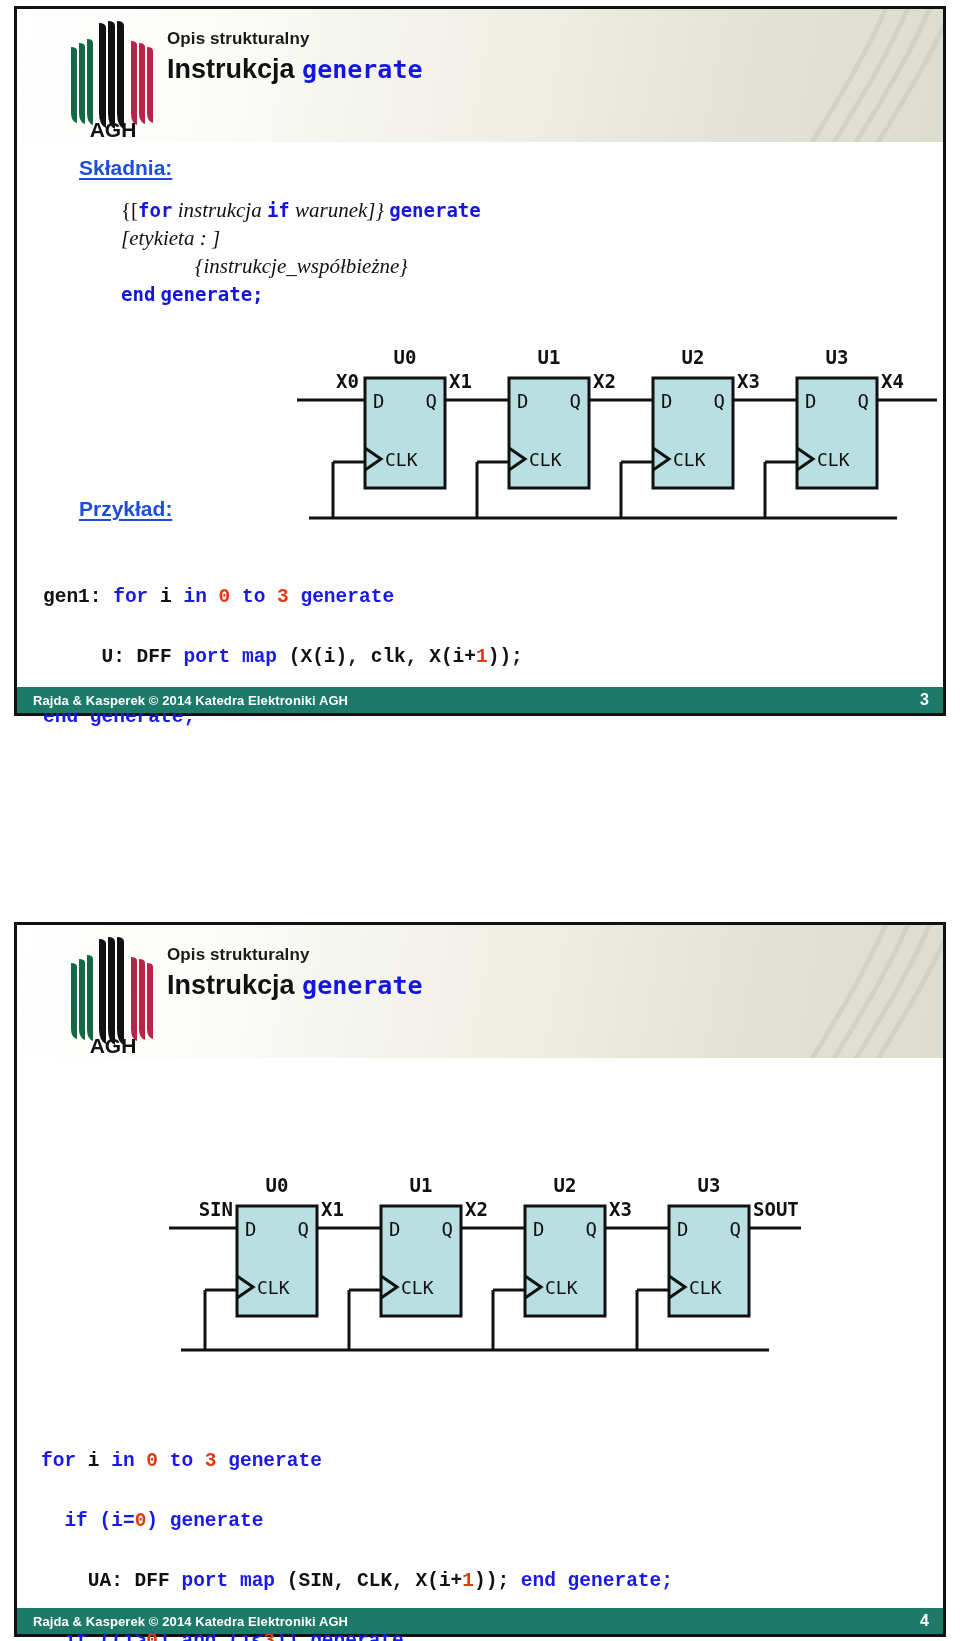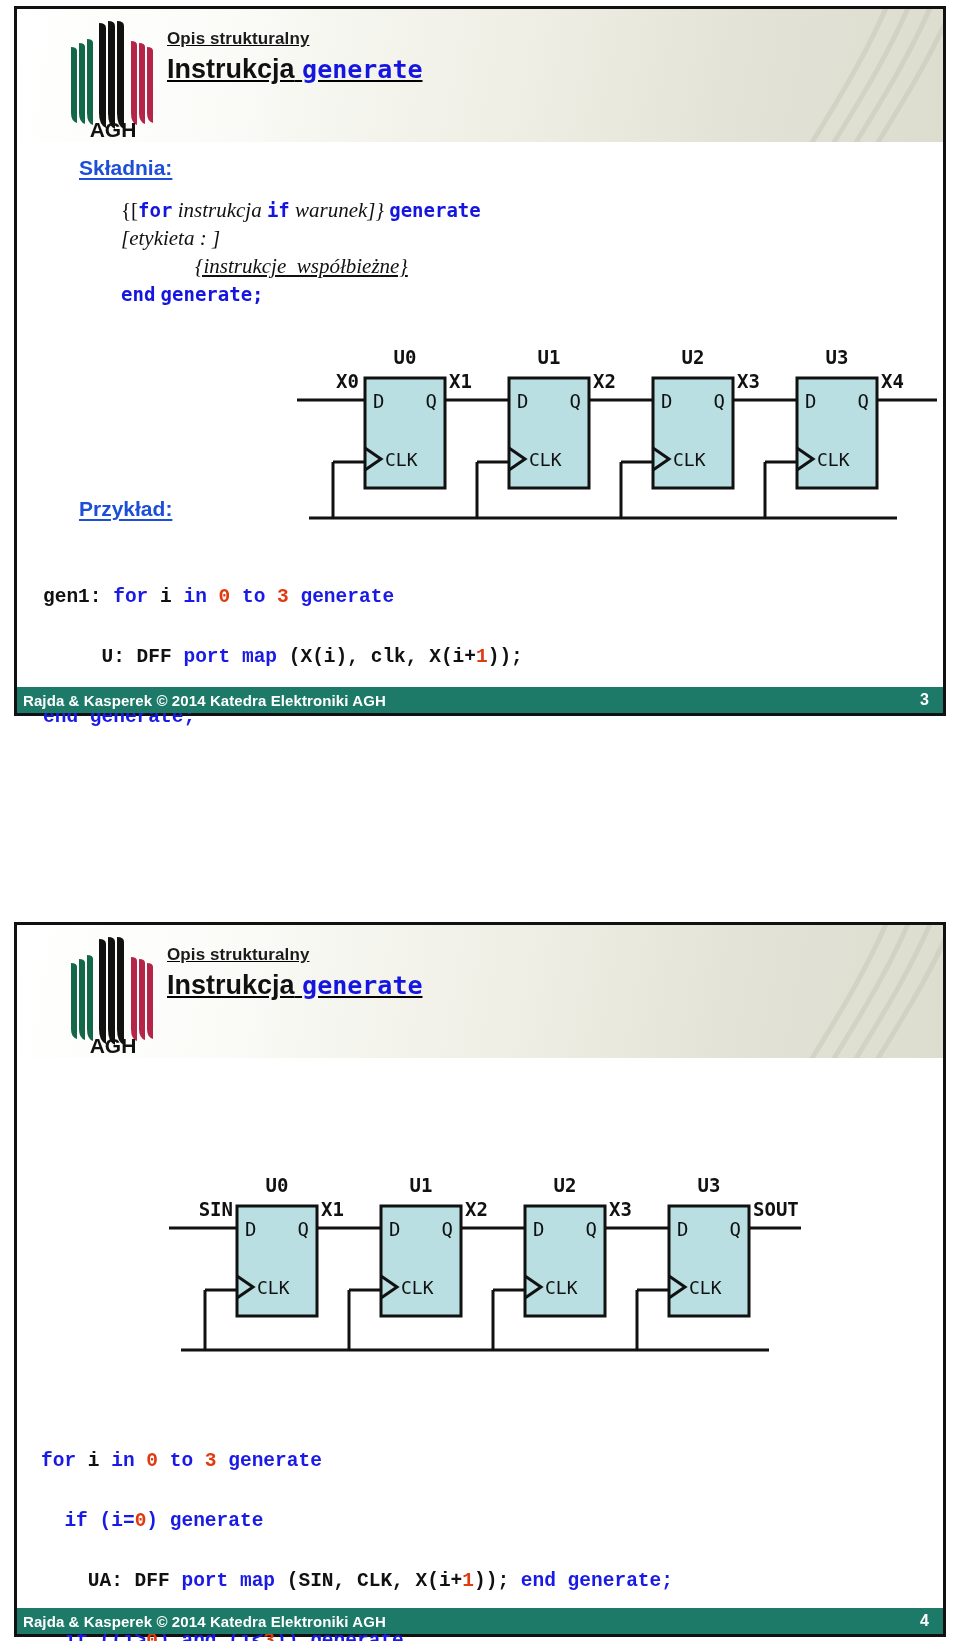--- a/index.html
+++ b/index.html
@@ -28,21 +28,21 @@
     overflow:hidden;
   }
   .header-swoosh{
     position:absolute;right:-20px;top:-30px;width:330px;height:210px;
     opacity:.55;
   }
   .agh-logo{
     position:absolute;left:48px;top:8px;width:96px;height:122px;
   }
   .header-titles{
-    position:absolute;left:150px;top:20px;text-decoration:underline;
+    position:absolute;left:150px;top:20px;
   }
   .title-small{
     font-size:17px;font-weight:bold;color:#1b1b1b;letter-spacing:.1px;
     line-height:20px;
   }
   .title-big{
     font-size:27px;font-weight:bold;color:#111;line-height:34px;margin-top:3px;
     white-space:nowrap;
   }
   .title-big .kw{color:#1515e0;font-family:"DejaVu Sans Mono","Liberation Mono",monospace;font-size:25px;}
@@ -62,21 +62,21 @@
     position:absolute;left:104px;top:54px;
     font-family:"Liberation Serif","DejaVu Serif",serif;
     font-size:21px;color:#111;line-height:28px;
   }
   .syntax .ln{white-space:pre;}
   .syntax i{font-style:italic;}
   .syntax .mono-kw{
     font-family:"DejaVu Sans Mono","Liberation Mono",monospace;
     color:#1515e0;font-size:19px;font-weight:bold;
   }
-  .ind1{padding-left:74px;text-decoration:underline;}
+  .ind1{padding-left:74px;}
 
   
   .code{
     position:absolute;
     font-family:Liberation Mono, monospace;
     font-size:19.5px;font-weight:bold;line-height:30px;
     color:#111;white-space:pre;
   }
   .code .b{color:#1a1ae6;}
   .code .r{color:#e03a10;}
@@ -86,22 +86,22 @@
   .circuit svg{display:block;}
 
   
   .footer{
     position:absolute;left:0;bottom:0;width:100%;height:26px;
     background:#1d7a68;
     display:flex;align-items:center;
     box-sizing:border-box;
   }
   .footer-text{
-    color:#ffffff;font-size:15px;font-weight:bold;
-    padding-left:6px;letter-spacing:.1px;white-space:nowrap;
+    color:#ffffff;font-size:13px;font-weight:bold;
+    padding-left:16px;letter-spacing:.1px;white-space:nowrap;
   }
   .footer-page{
     margin-left:auto;color:#ffffff;font-size:16px;font-weight:bold;
     padding-right:14px;
   }
 </style>
 </head>
 <body>
 
 <div class="page">

